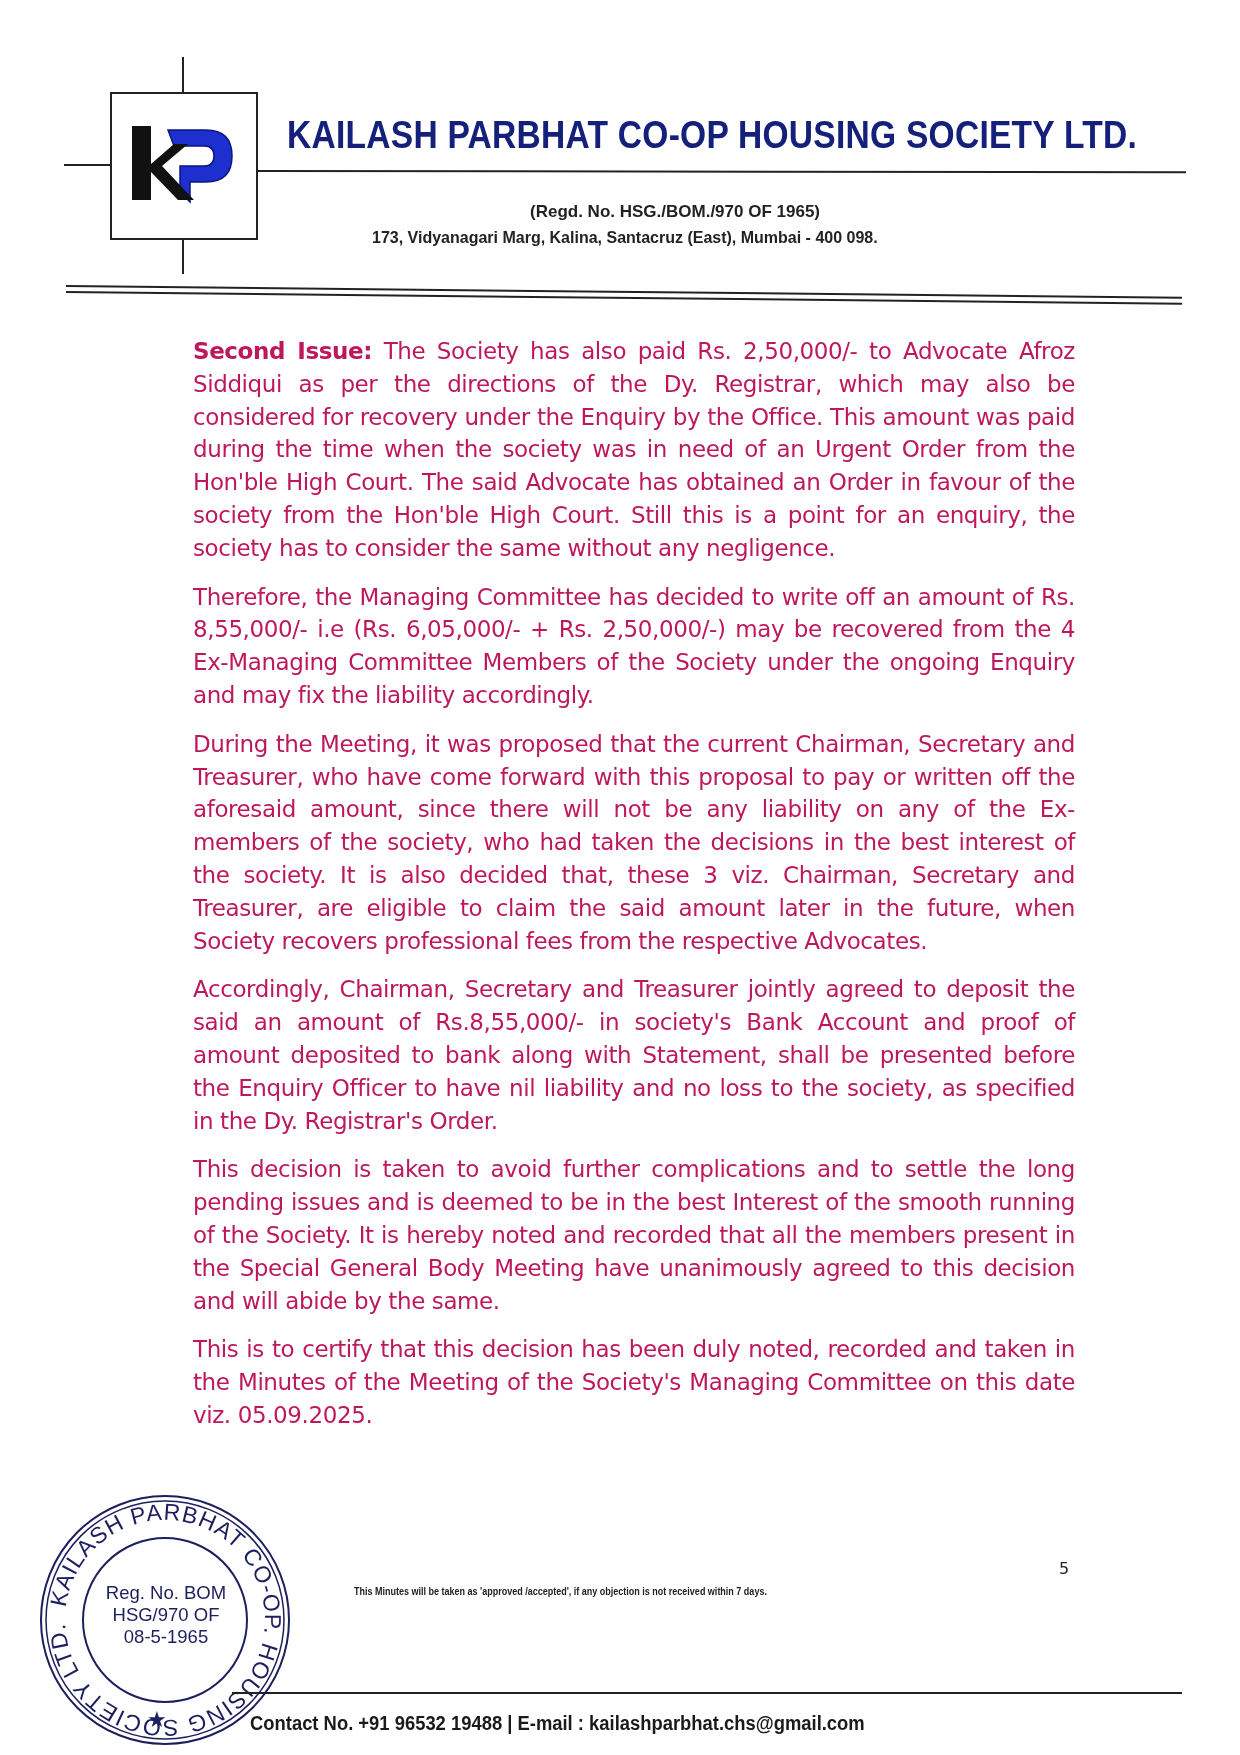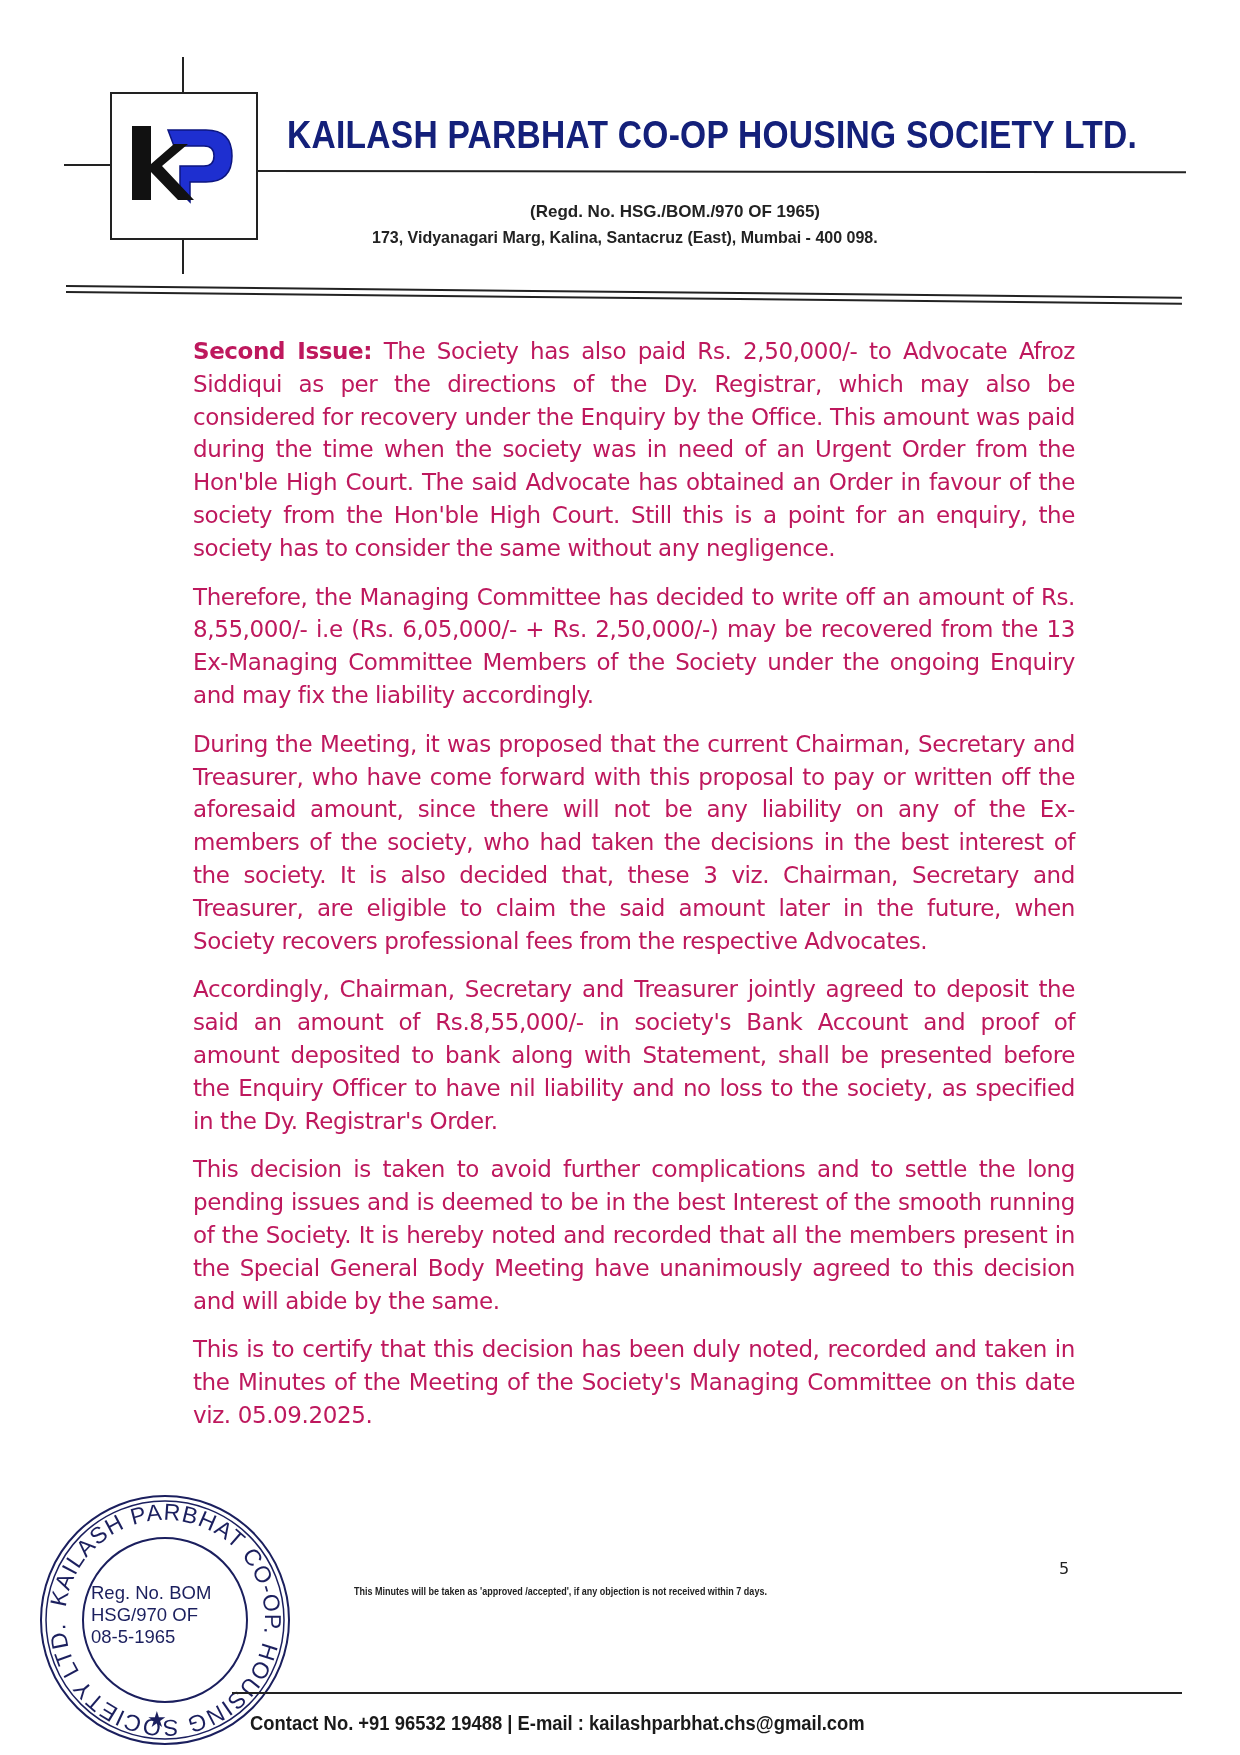--- a/index.html
+++ b/index.html
@@ -30,21 +30,21 @@
   .para b { font-weight: bold; }
 
   
   .page-number { position: absolute; left: 1059px; top: 1559px; font-family: "DejaVu Sans", sans-serif; font-size: 16px; color: #222; }
   .footer-note { position: absolute; left: 354px; top: 1586px; font-family: "Liberation Sans", sans-serif; font-size: 10px; font-weight: bold; color: #222; white-space: nowrap; transform: scaleX(0.9); transform-origin: left top; }
   .footer-rule { position: absolute; left: 232px; top: 1692px; width: 950px; height: 2px; background: #222; }
   .contact-line { position: absolute; left: 250px; top: 1712px; font-family: "Liberation Sans", sans-serif; font-weight: bold; font-size: 20px; color: #1a1a1a; white-space: nowrap; transform: scaleX(0.92); transform-origin: left top; }
 
   
   .stamp { position: absolute; left: 35px; top: 1490px; width: 260px; height: 260px; }
-  .stamp-inner-text { position: absolute; left: 56px; top: 92px; width: 150px; 
+  .stamp-inner-text { position: absolute; left: 56px; top: 92px; width: 150px; text-align: center;
                       font-family: "Liberation Sans", sans-serif; font-size: 18.5px; line-height: 22px; color: #1b1f5e; }
 </style>
 </head>
 <body>
 
 <div>
   <div class="logo-vline-top"></div>
   <div class="logo-vline-bottom"></div>
   <div class="logo-hline-left"></div>
   <div class="logo-box">
@@ -60,21 +60,21 @@
   <div class="org-title">KAILASH PARBHAT CO-OP HOUSING SOCIETY LTD.</div>
   <div class="title-rule"></div>
   <div class="regd">(Regd. No. HSG./BOM./970 OF 1965)</div>
   <div class="address">173, Vidyanagari Marg, Kalina, Santacruz (East), Mumbai - 400 098.</div>
   <div class="double-rule-1"></div>
   <div class="double-rule-2"></div>
 </div>
 
 <div class="content">
   <p class="para"><b>Second Issue:</b><span> The Society has also paid Rs. 2,50,000/- to Advocate Afroz Siddiqui as per the directions of the Dy. Registrar, which may also be considered for recovery under the Enquiry by the Office. This amount was paid during the time when the society was in need of an Urgent Order from the Hon'ble High Court. The said Advocate has obtained an Order in favour of the society from the Hon'ble High Court. Still this is a point for an enquiry, the society has to consider the same without any negligence.</span></p>
-  <p class="para">Therefore, the Managing Committee has decided to write off an amount of Rs. 8,55,000/- i.e (Rs. 6,05,000/- + Rs. 2,50,000/-) may be recovered from the 13 Ex-Managing Committee Members of the Society under the ongoing Enquiry and may fix the liability accordingly.</p>
+  <p class="para">Therefore, the Managing Committee has decided to write off an amount of Rs. 8,55,000/- i.e (Rs. 6,05,000/- + Rs. 2,50,000/-) may be recovered from the 4 Ex-Managing Committee Members of the Society under the ongoing Enquiry and may fix the liability accordingly.</p>
   <p class="para">During the Meeting, it was proposed that the current Chairman, Secretary and Treasurer, who have come forward with this proposal to pay or written off the aforesaid amount, since there will not be any liability on any of the Ex-members of the society, who had taken the decisions in the best interest of the society. It is also decided that, these 3 viz. Chairman, Secretary and Treasurer, are eligible to claim the said amount later in the future, when Society recovers professional fees from the respective Advocates.</p>
   <p class="para">Accordingly, Chairman, Secretary and Treasurer jointly agreed to deposit the said an amount of Rs.8,55,000/- in society's Bank Account and proof of amount deposited to bank along with Statement, shall be presented before the Enquiry Officer to have nil liability and no loss to the society, as specified in the Dy. Registrar's Order.</p>
   <p class="para">This decision is taken to avoid further complications and to settle the long pending issues and is deemed to be in the best Interest of the smooth running of the Society. It is hereby noted and recorded that all the members present in the Special General Body Meeting have unanimously agreed to this decision and will abide by the same.</p>
   <p class="para">This is to certify that this decision has been duly noted, recorded and taken in the Minutes of the Meeting of the Society's Managing Committee on this date viz. 05.09.2025.</p>
 </div>
 
 <div class="stamp">
   <svg width="260" height="260" viewBox="0 0 260 260">
     <defs>
       <path id="ringPath" d="M130,130 m-100,0 a100,100 0 1,1 200,0 a100,100 0 1,1 -200,0"></path>

